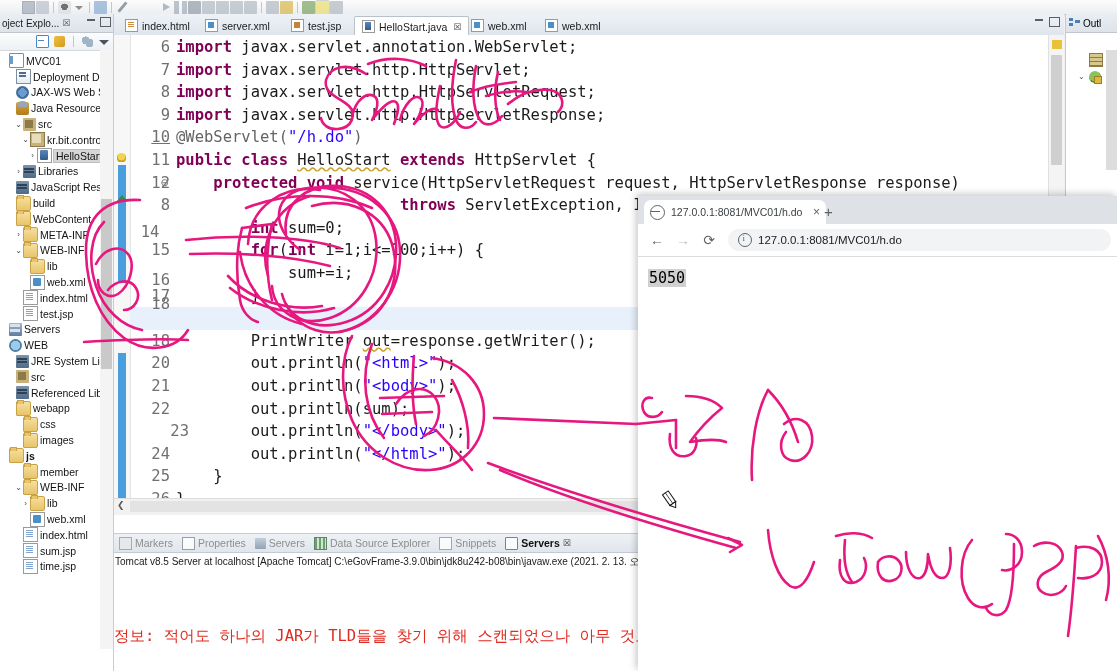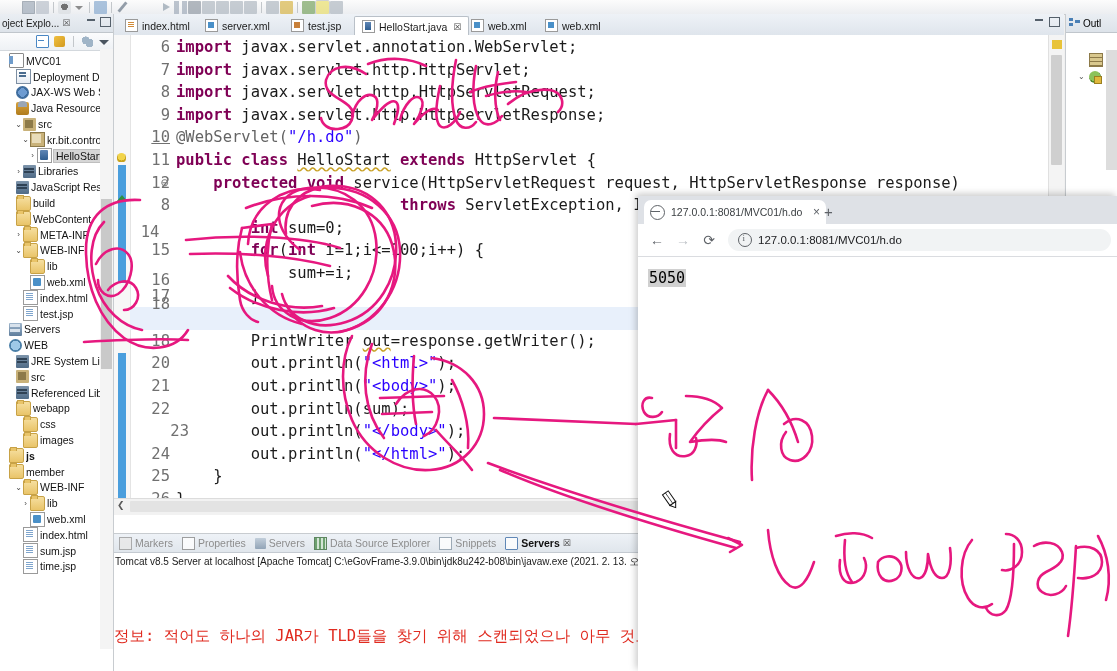--- a/index.html
+++ b/index.html
@@ -379,21 +379,21 @@
         <div class="row" style="padding-left: 14px;">
           <span class="tw"></span>
           <span class="ic folder"></span>
           <span class="lbl">images</span>
         </div>
         <div class="row" style=" font-weight: bold;">
           <span class="tw"></span>
           <span class="ic folder"></span>
           <span class="lbl">js</span>
         </div>
-        <div class="row" style="padding-left: 0;">
+        <div class="row" style="padding-left: 14px;">
           <span class="tw"></span>
           <span class="ic folder"></span>
           <span class="lbl">member</span>
         </div>
         <div class="row" style="padding-left: 14px;">
           <span class="tw">⌄</span>
           <span class="ic folder"></span>
           <span class="lbl">WEB-INF</span>
         </div>
         <div class="row" style="padding-left: 21px;">

